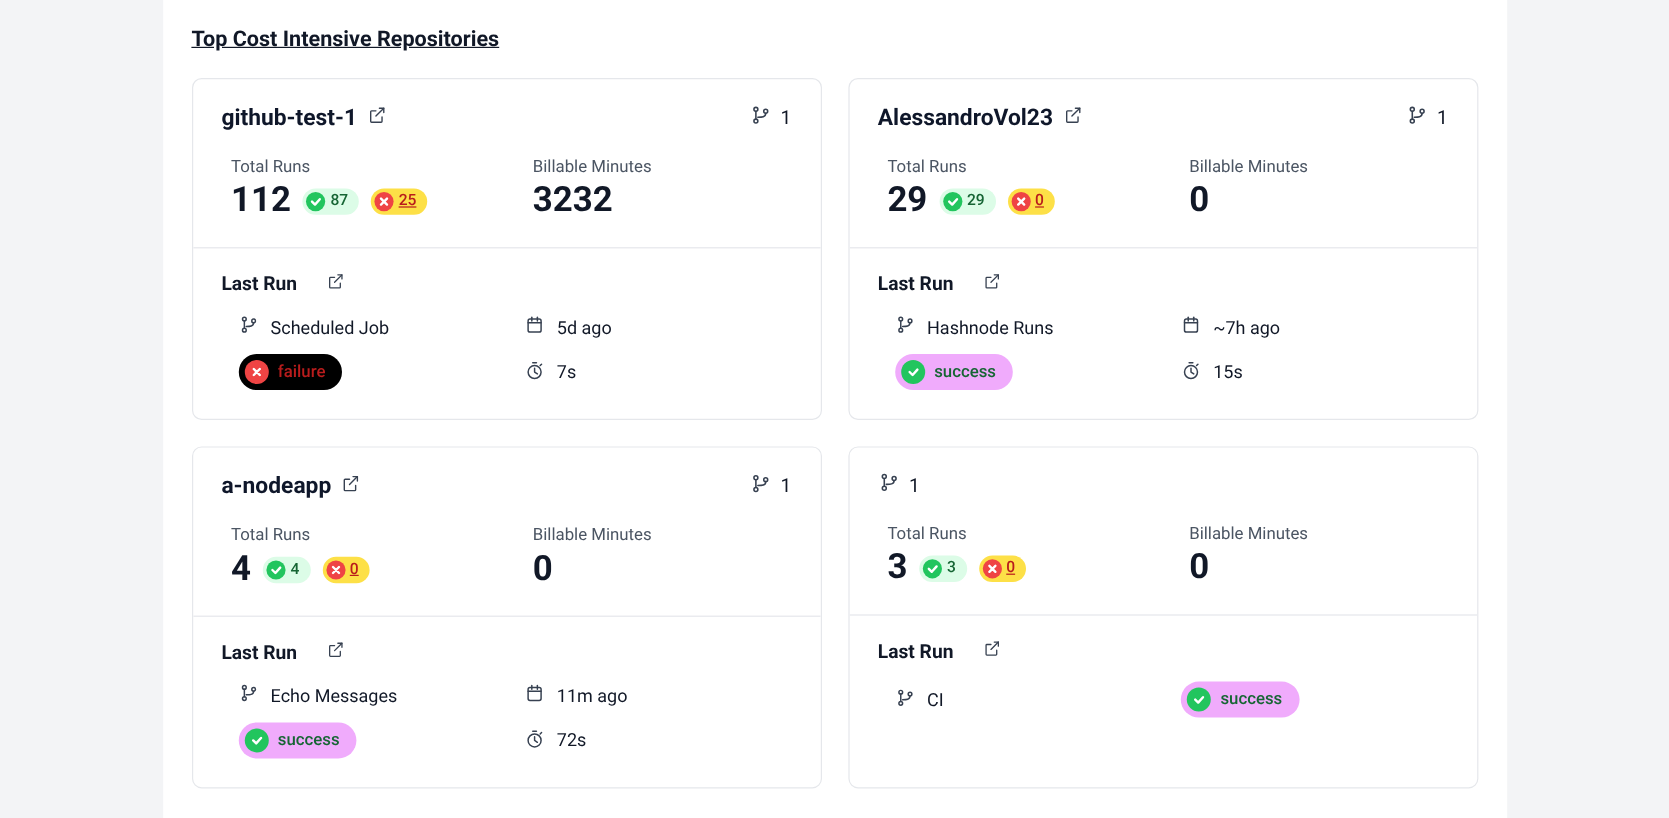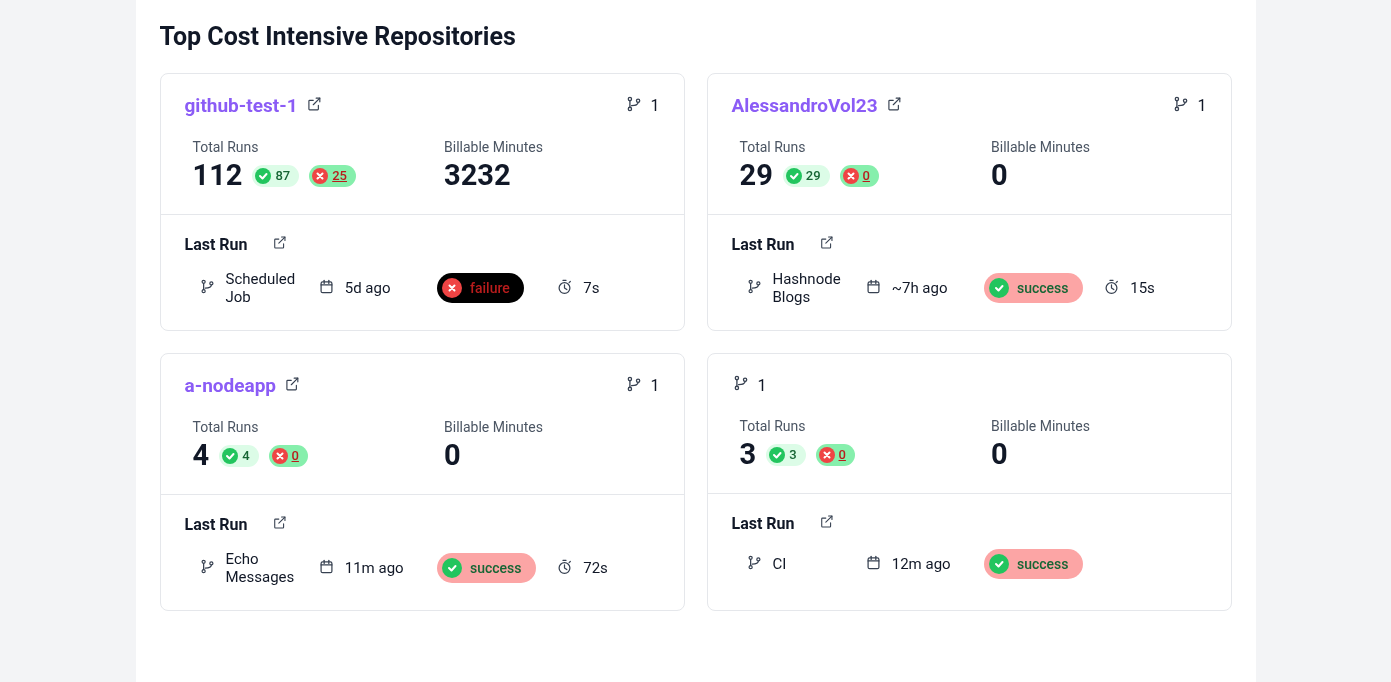--- a/index.html
+++ b/index.html
@@ -15,24 +15,25 @@
       width: 1391px;
       display: flex;
       justify-content: center;
     }
     .panel {
       width: 1120px;
       background: #ffffff;
       padding: 22px 24px 30px 24px;
     }
     .section-title {
-      font-size: 25px;
+      font-size: 18px;
       font-weight: 700;
       color: #111827;
       margin-bottom: 22px;
+      text-decoration: underline;
     }
     .grid {
       display: grid;
       grid-template-columns: 1fr 1fr;
       gap: 22px;
     }
     .card {
       border: 1px solid #e5e7eb;
       border-radius: 8px;
       background: #ffffff;
@@ -46,21 +47,21 @@
       justify-content: space-between;
       align-items: center;
       margin-bottom: 22px;
     }
     .repo-title {
       display: flex;
       align-items: center;
       gap: 8px;
       font-size: 19px;
       font-weight: 700;
-      color: #8b5cf6;
+      color: #0f172a;
     }
     .repo-title svg { flex-shrink: 0; }
     .branch-chip {
       display: flex;
       align-items: center;
       gap: 8px;
       font-size: 16px;
       color: #111827;
     }
     .stats-row {
@@ -88,21 +89,21 @@
     .pill {
       display: inline-flex;
       align-items: center;
       gap: 4px;
       border-radius: 999px;
       padding: 3px 9px 3px 3px;
       font-size: 13px;
       font-weight: 500;
     }
     .pill-success { background: #dcfce7; color: #166534; }
-    .pill-failure { background: #86efac; color: #b91c1c; text-decoration: underline; }
+    .pill-failure { background: #fde047; color: #b91c1c; text-decoration: underline; }
     .pill .circ {
       width: 16px; height: 16px;
       border-radius: 50%;
       display: flex; align-items: center; justify-content: center;
       flex-shrink: 0;
     }
     .pill-success .circ { background: #22c55e; }
     .pill-failure .circ { background: #ef4444; }
     .circ svg { display:block; }
 
@@ -117,21 +118,21 @@
     .last-run-header {
       display: flex;
       align-items: flex-end;
       gap: 24px;
       font-size: 16px;
       font-weight: 700;
       margin-bottom: 16px;
     }
     .last-run-grid {
       display: grid;
-      grid-template-columns: 1fr 1fr 1fr 1fr;
+      grid-template-columns: 1fr 1fr;
       gap: 12px 16px;
       align-items: center;
       padding-left: 14px;
     }
     .info-item {
       display: flex;
       align-items: center;
       gap: 10px;
       font-size: 15px;
       color: #111827;
@@ -145,21 +146,21 @@
       padding: 5px 14px 5px 5px;
       font-size: 14px;
       font-weight: 500;
     }
     .status-chip .circ {
       width: 20px; height: 20px;
       border-radius: 50%;
       display:flex; align-items:center; justify-content:center;
       flex-shrink:0;
     }
-    .status-success { background: #fca5a5; color: #166534; }
+    .status-success { background: #f0abfc; color: #166534; }
     .status-success .circ { background: #22c55e; }
     .status-failure { background: #000000; color: #b91c1c; }
     .status-failure .circ { background: #ef4444; }
 
     .icon-stroke { stroke: #374151; stroke-width: 1.6; fill: none; stroke-linecap: round; stroke-linejoin: round; }
   </style>
 </head>
 <body>
 
 <svg width="0" height="0" style="position:absolute">
@@ -336,21 +337,21 @@
               <span>Last Run</span>
               <span><svg width="15" height="15" viewBox="0 0 22 22">
                   <use href="#i-external"></use>
                 </svg></span>
             </a>
             <div class="last-run-grid">
               <div class="info-item">
                 <span><svg width="17" height="17" viewBox="0 0 22 22">
                     <use href="#i-branch"></use>
                   </svg></span>
-                <span>Hashnode Blogs</span>
+                <span>Hashnode Runs</span>
               </div>
               <div class="info-item">
                 <span><svg width="17" height="17" viewBox="0 0 22 22">
                     <use href="#i-calendar"></use>
                   </svg></span>
                 <span>~7h ago</span>
               </div>
               <div><span class="status-chip status-success">
                   <span class="circ">
                     <svg width="12" height="12" viewBox="0 0 12 12">
@@ -498,26 +499,20 @@
                   <use href="#i-external"></use>
                 </svg></span>
             </a>
             <div class="last-run-grid">
               <div class="info-item">
                 <span><svg width="17" height="17" viewBox="0 0 22 22">
                     <use href="#i-branch"></use>
                   </svg></span>
                 <span>CI</span>
               </div>
-              <div class="info-item">
-                <span><svg width="17" height="17" viewBox="0 0 22 22">
-                    <use href="#i-calendar"></use>
-                  </svg></span>
-                <span>12m ago</span>
-              </div>
               <div><span class="status-chip status-success">
                   <span class="circ">
                     <svg width="12" height="12" viewBox="0 0 12 12">
                       <use href="#i-check"></use>
                     </svg>
                   </span>
                   <span>success</span>
                 </span></div>
             </div>
           </div>

